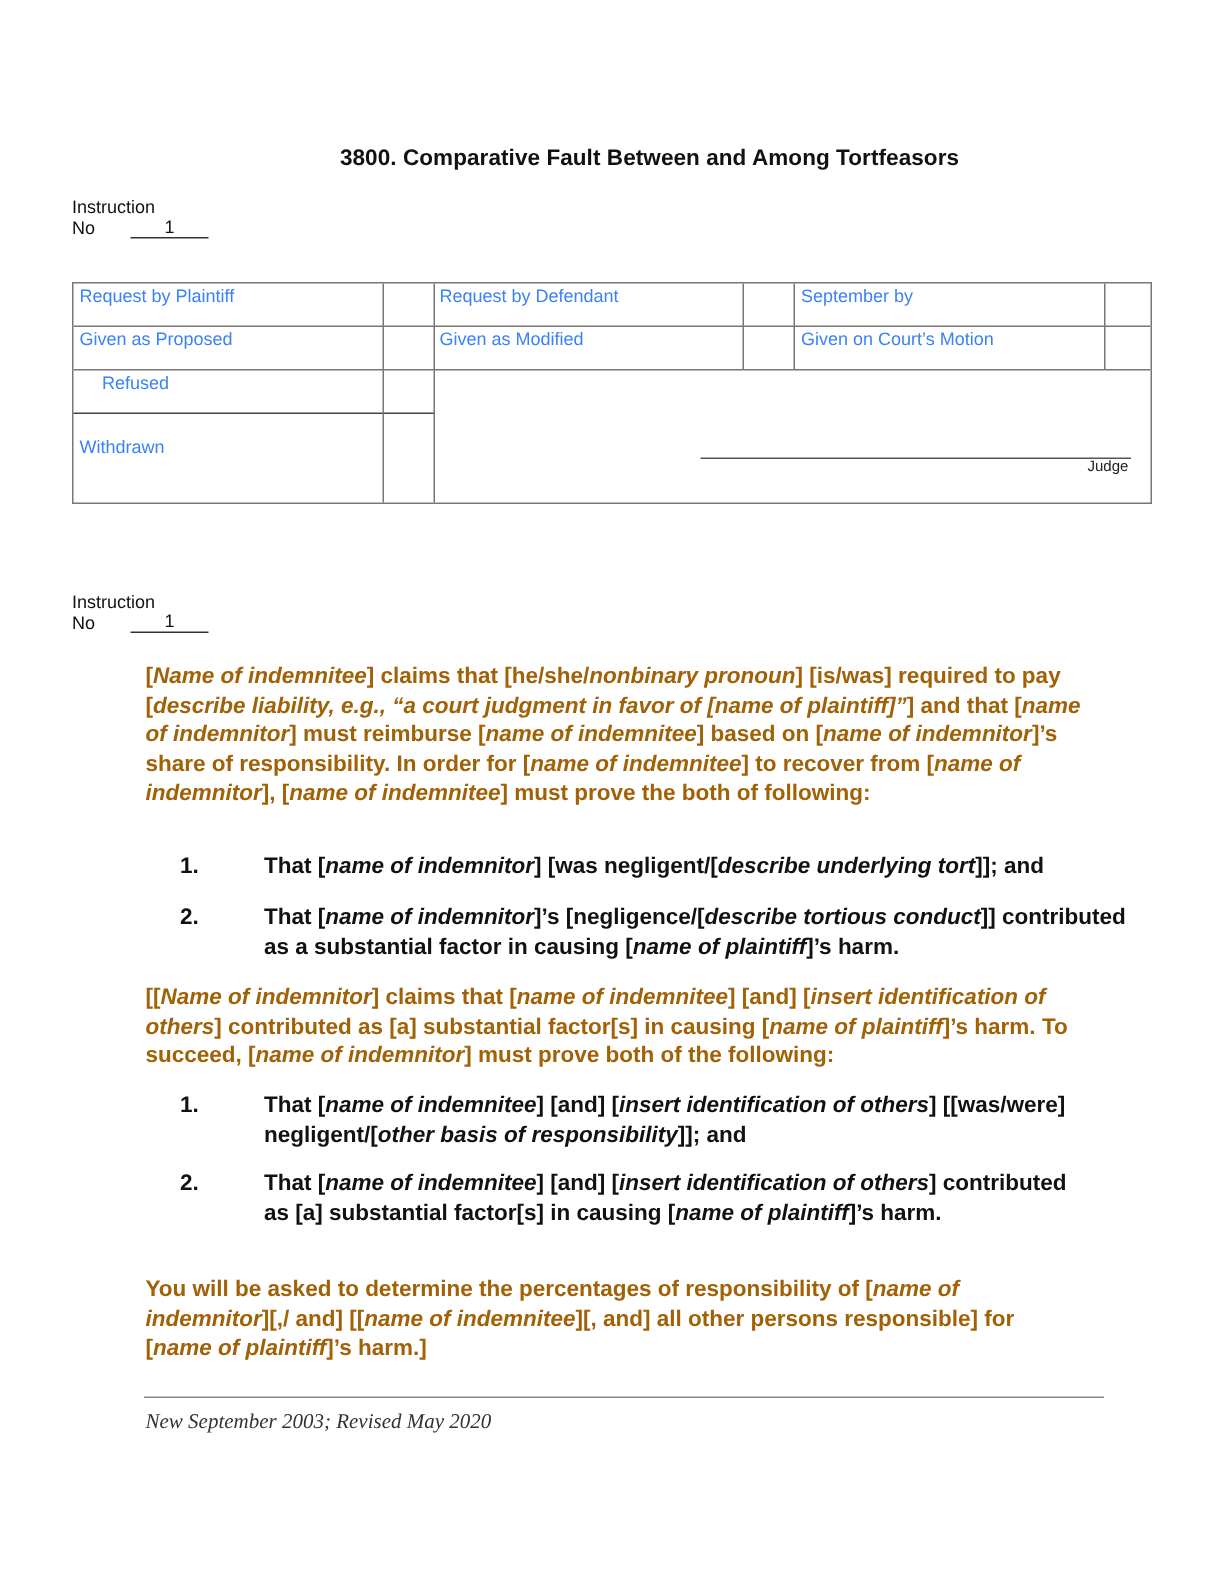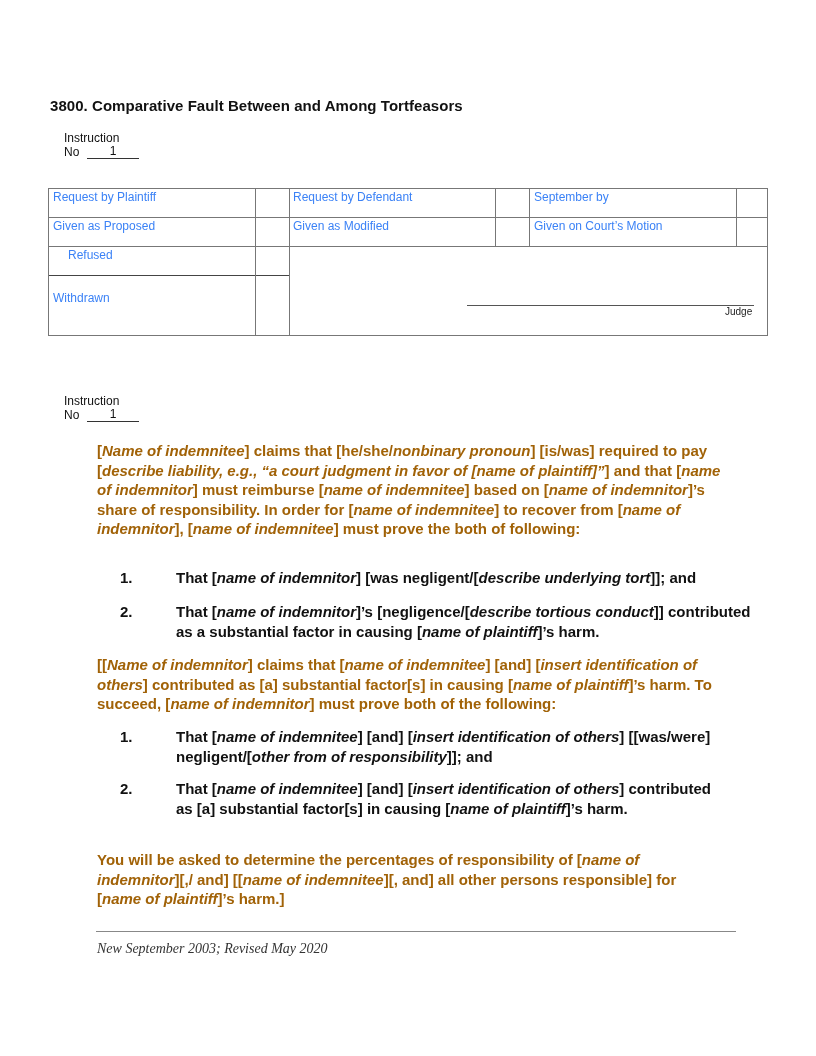--- a/index.html
+++ b/index.html
@@ -1,19 +1,19 @@
 <!DOCTYPE html>
 <html><head>
 <meta charset="utf-8">
 <style>
   html, body { margin:0; padding:0; background:#ffffff; }
   body { width:816px; height:1056px; position:relative; overflow:hidden; color:#111; font-family:"Liberation Sans", sans-serif; }
   .abs { position:absolute; }
-  .title { left:0; width:816px; top:97px; font-weight:bold; font-size:15px; letter-spacing:0.05px; padding-left:50px; box-sizing:border-box; }
-  .instr-label { font-size:12px; line-height:14px; left:48px;margin-left:16px; }
+  .title { left:0; width:816px; top:97px; text-align:center; font-weight:bold; font-size:15px; letter-spacing:0.05px; padding-left:50px; box-sizing:border-box; }
+  .instr-label { font-size:12px; line-height:14px; left:48px; }
   .instr-no-line { border-bottom:1px solid #333; width:52px; text-align:center; font-size:12px; line-height:13px; }
   
   .tbl { left:48px; top:188px; width:720px; height:148px; border:1px solid #777; box-sizing:border-box; }
   .hl { position:absolute; height:0; border-top:1px solid #777; }
   .vl { position:absolute; width:0; border-left:1px solid #777; }
   .cell-text { position:absolute; font-size:12px; line-height:14px; color:#3b82f6; }
   .judge-line { position:absolute; border-top:1px solid #555; }
   .judge-lbl { position:absolute; font-size:10px; color:#222; }
   
   .para { position:absolute; left:97px; width:630px; font-weight:bold; font-size:15px; line-height:19.5px; color:#a16207; }
@@ -69,21 +69,21 @@
 </div>
 <div class="li" style="top:602px;">
   <span class="num">2.</span>
   <span class="txt"><span>That [</span><i>name of indemnitor</i><span>]’s [negligence/[</span><i>describe tortious conduct</i><span>]] contributed as a substantial factor in causing [</span><i>name of plaintiff</i><span>]’s harm.</span></span>
 </div>
 
 <div class="para" style="top:655px;"><span>[[</span><i>Name of indemnitor</i><span>] claims that [</span><i>name of indemnitee</i><span>] [and] [</span><i>insert identification of others</i><span>] contributed as [a] substantial factor[s] in causing [</span><i>name of plaintiff</i><span>]’s harm. To succeed, [</span><i>name of indemnitor</i><span>] must prove both of the following:</span></div>
 
 <div class="li" style="top:727px;">
   <span class="num">1.</span>
-  <span class="txt"><span>That [</span><i>name of indemnitee</i><span>] [and] [</span><i>insert identification of others</i><span>] [[was/were] negligent/[</span><i>other from of responsibility</i><span>]]; and</span></span>
+  <span class="txt"><span>That [</span><i>name of indemnitee</i><span>] [and] [</span><i>insert identification of others</i><span>] [[was/were] negligent/[</span><i>other basis of responsibility</i><span>]]; and</span></span>
 </div>
 <div class="li" style="top:779px;">
   <span class="num">2.</span>
   <span class="txt" style="width:540px;"><span>That [</span><i>name of indemnitee</i><span>] [and] [</span><i>insert identification of others</i><span>] contributed as [a] substantial factor[s] in causing [</span><i>name of plaintiff</i><span>]’s harm.</span></span>
 </div>
 
 <div class="para" style="top:850px; width:620px;"><span>You will be asked to determine the percentages of responsibility of [</span><i>name of indemnitor</i><span>][,/ and] [[</span><i>name of indemnitee</i><span>][, and] all other persons responsible] for [</span><i>name of plaintiff</i><span>]’s harm.]</span></div>
 
 <div class="abs footer-rule"></div>
 <div class="abs footer">New September 2003; Revised May 2020</div>

